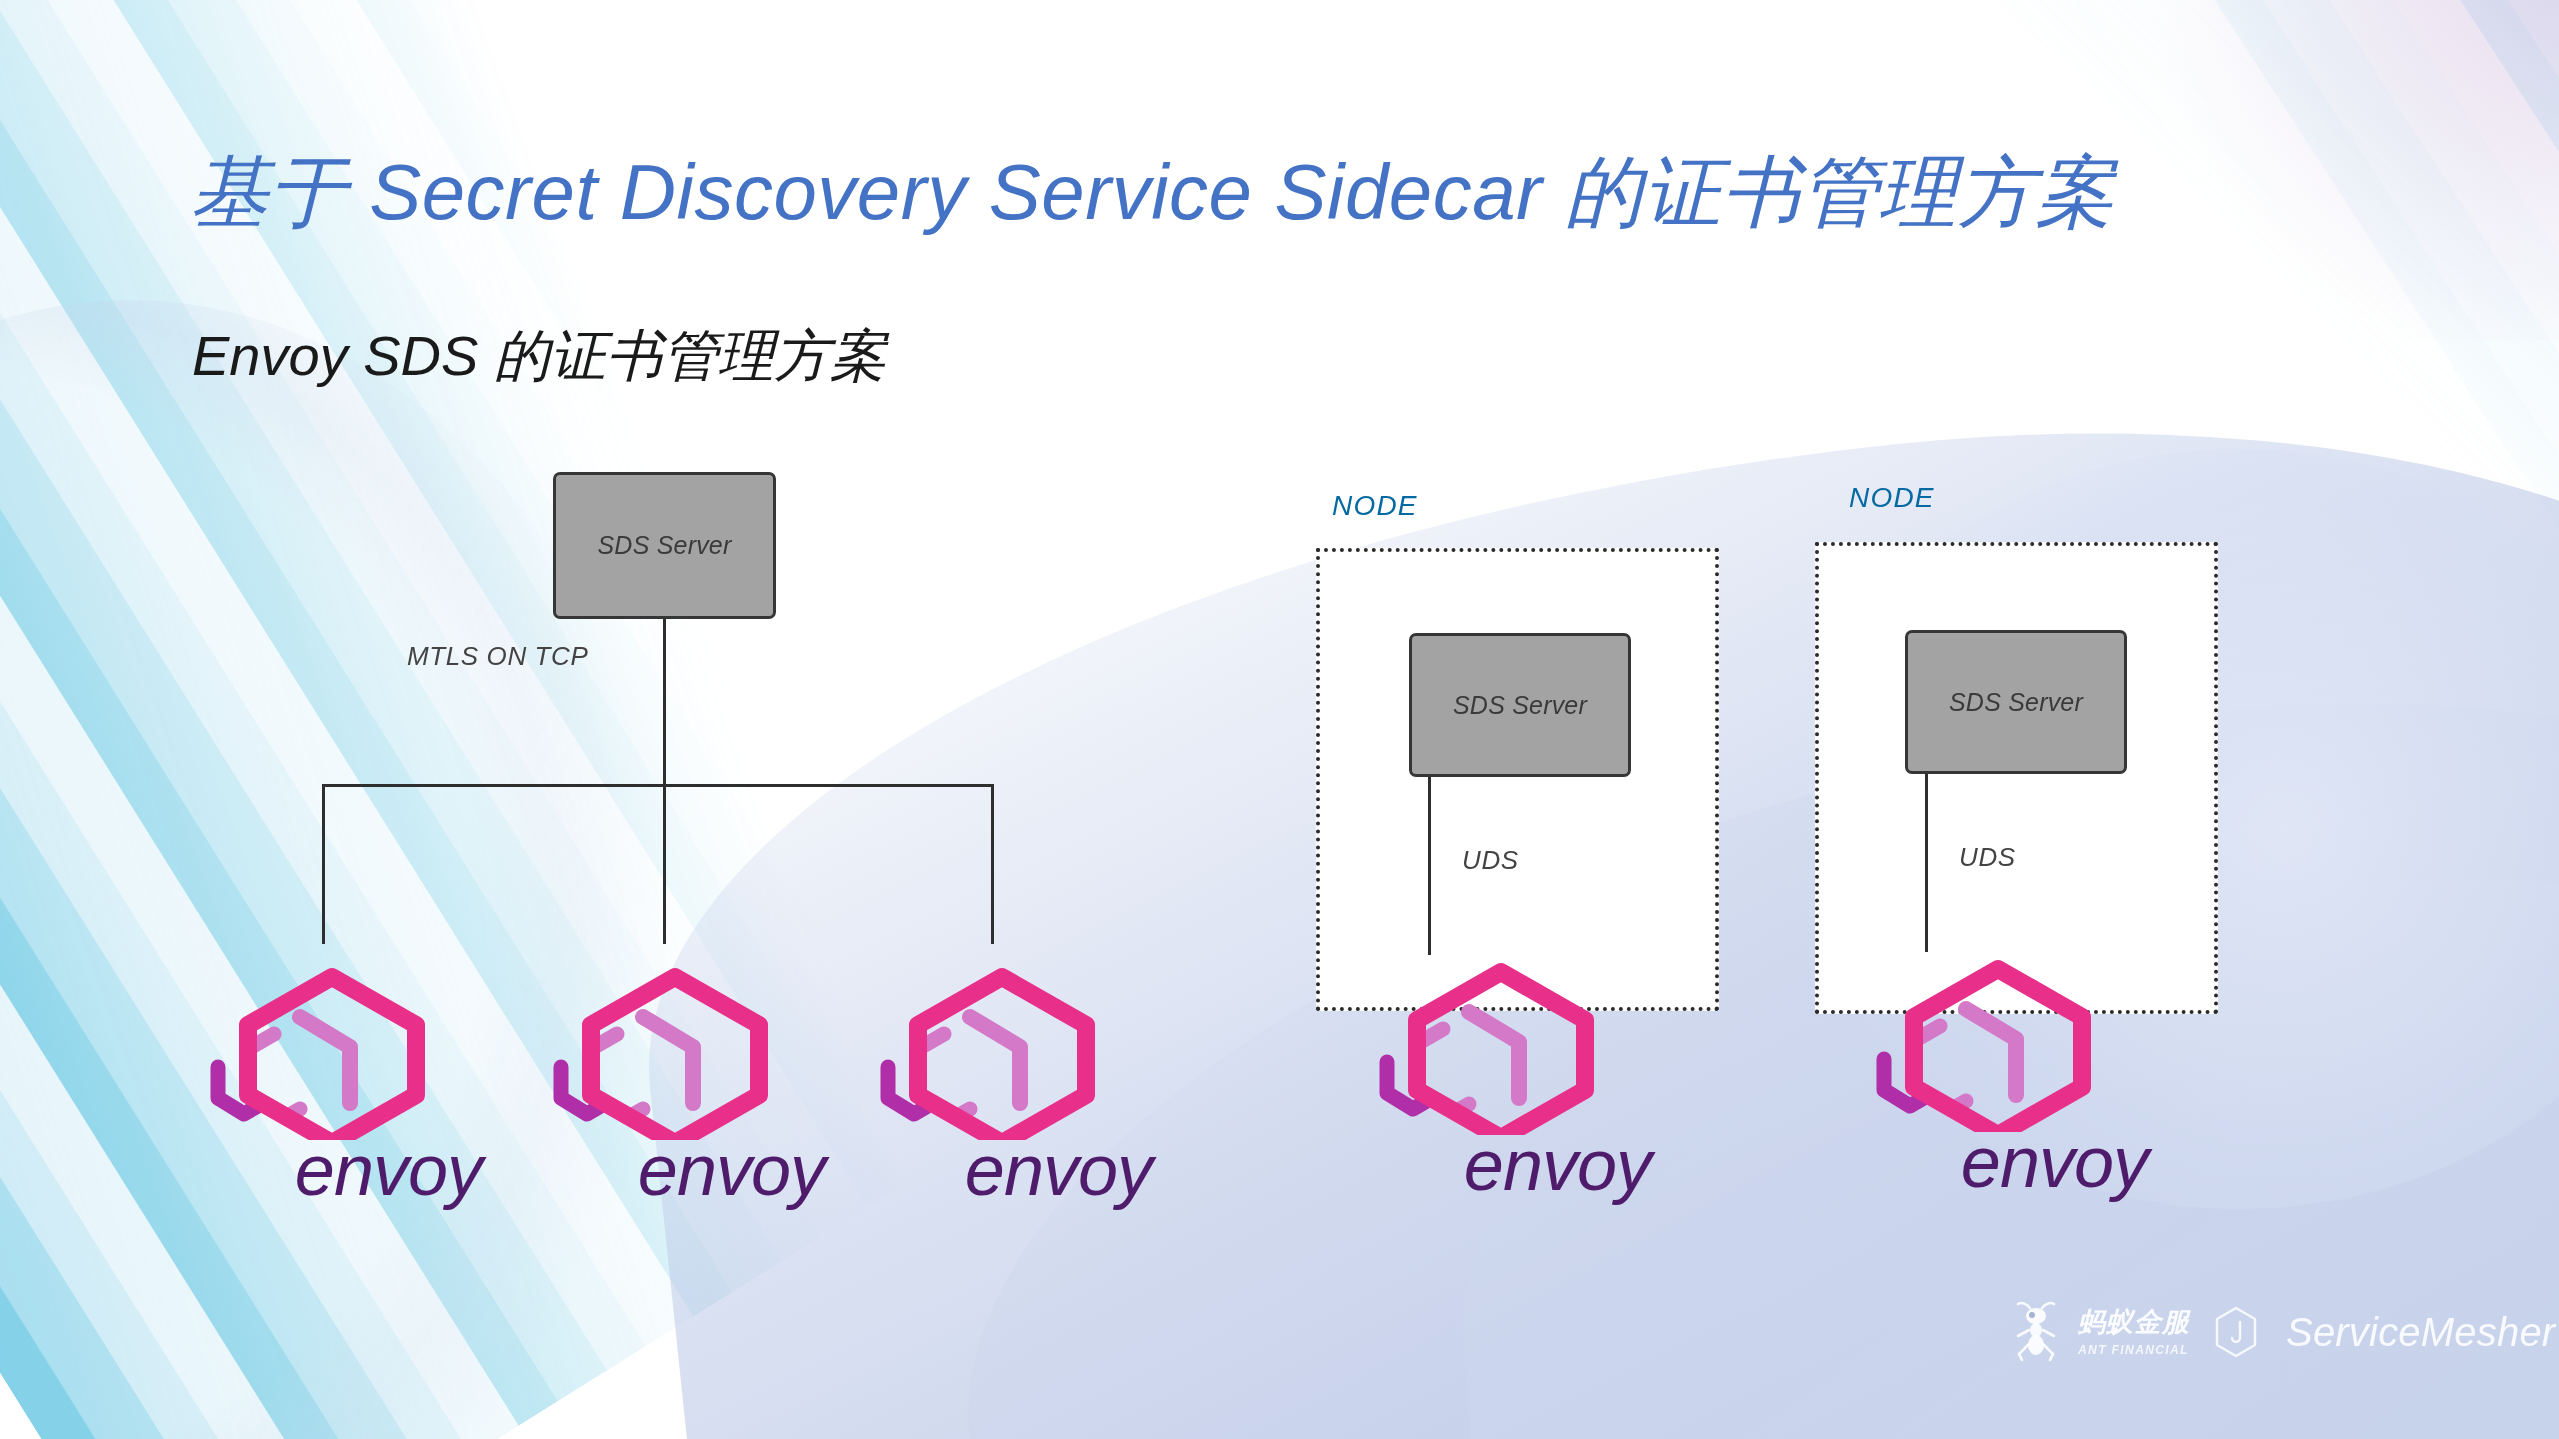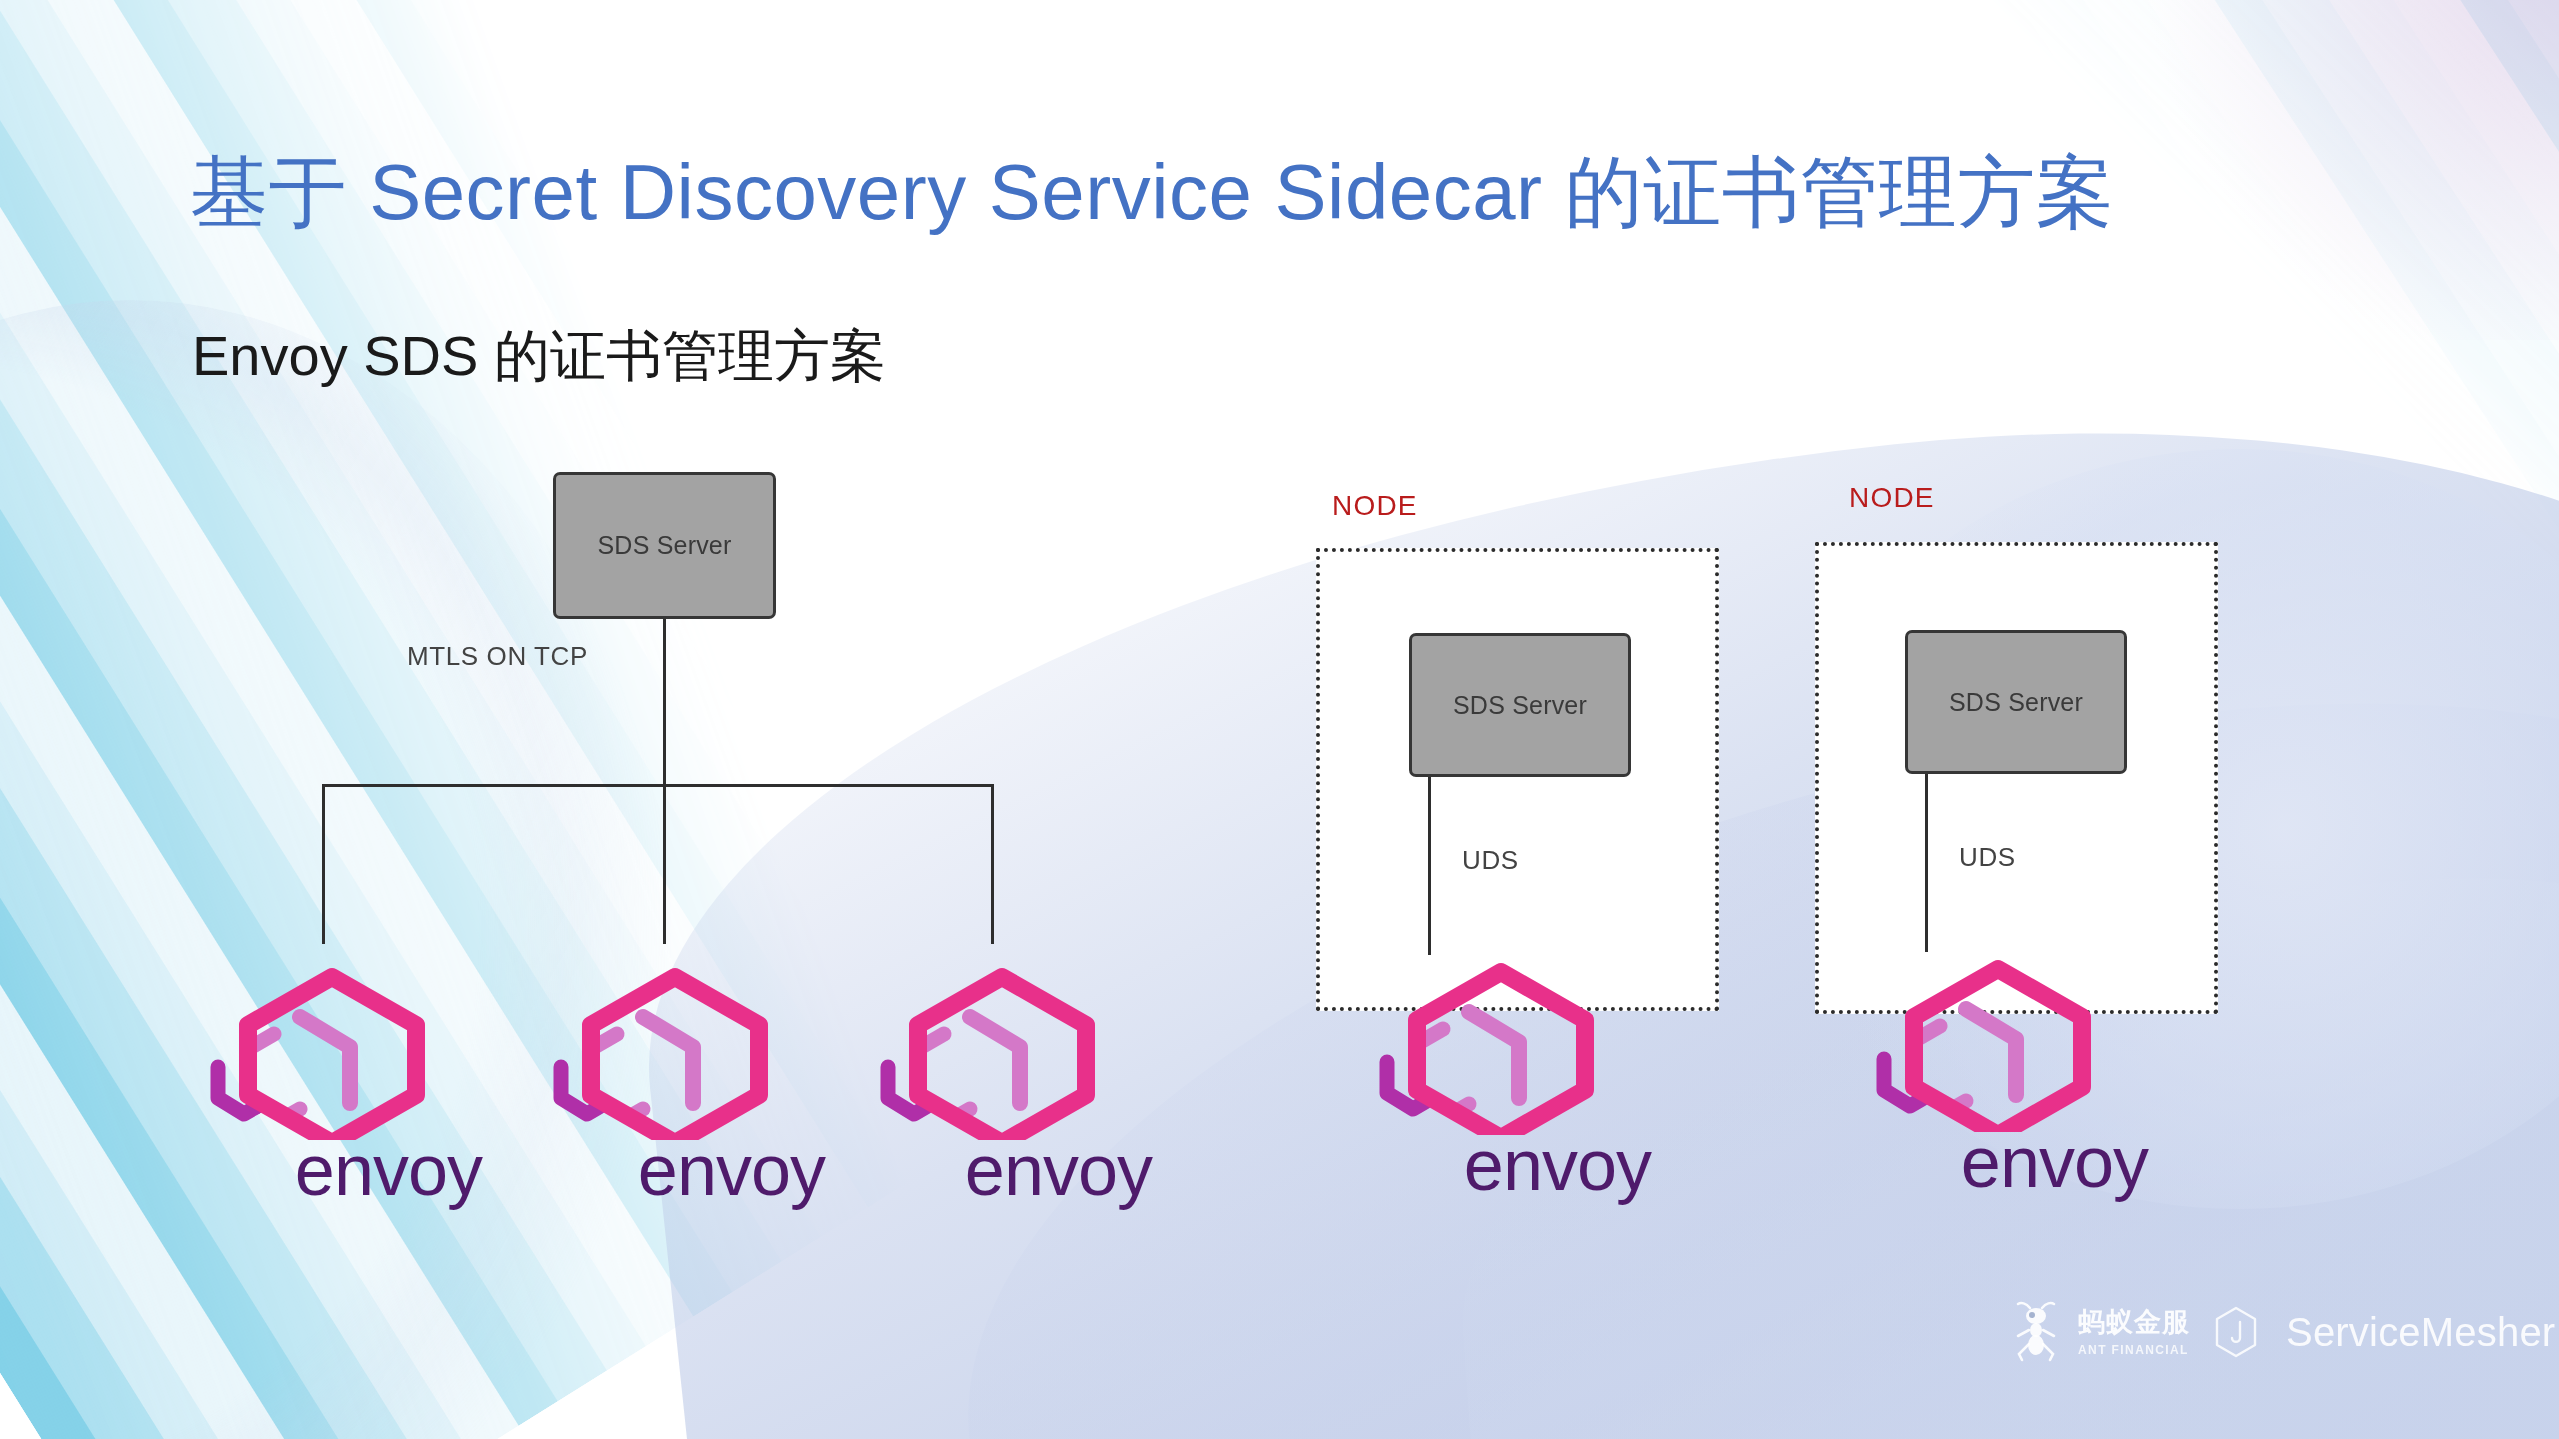--- a/index.html
+++ b/index.html
@@ -10,20 +10,21 @@
   body {
     font-family: "Liberation Sans", "DejaVu Sans", sans-serif;
   }
 
   #slide {
     position: relative;
     width: 2559px;
     height: 1439px;
     overflow: hidden;
     background: #ffffff;
+    font-style: italic;
   }
 
   
   .bg-layer {
     position: absolute;
     inset: 0;
     pointer-events: none;
   }
 
   
@@ -185,21 +186,21 @@
 
   .edge-label {
     position: absolute;
     color: #434343;
     font-size: 26px;
     letter-spacing: 0.6px;
     white-space: nowrap;
   }
   .node-label {
     position: absolute;
-    color: #b91c1c;
+    color: #0369a1;
     font-size: 28px;
     letter-spacing: 1.2px;
     white-space: nowrap;
   }
   .node-frame {
     position: absolute;
     border: 4px dotted #2b2b2b;
     background: #ffffff;
     box-sizing: border-box;
   }

